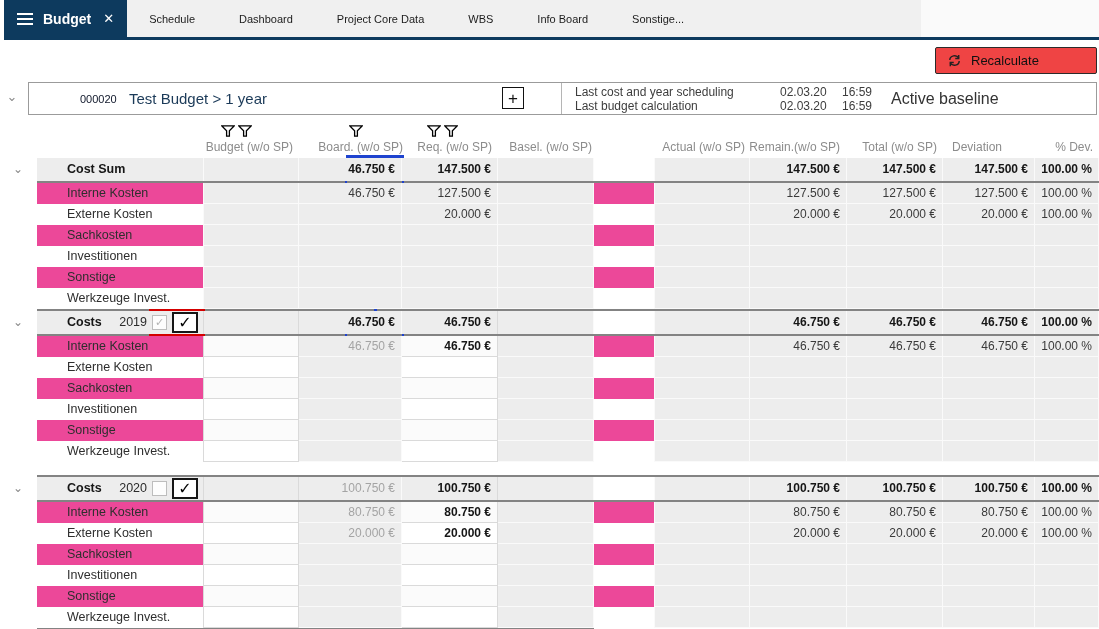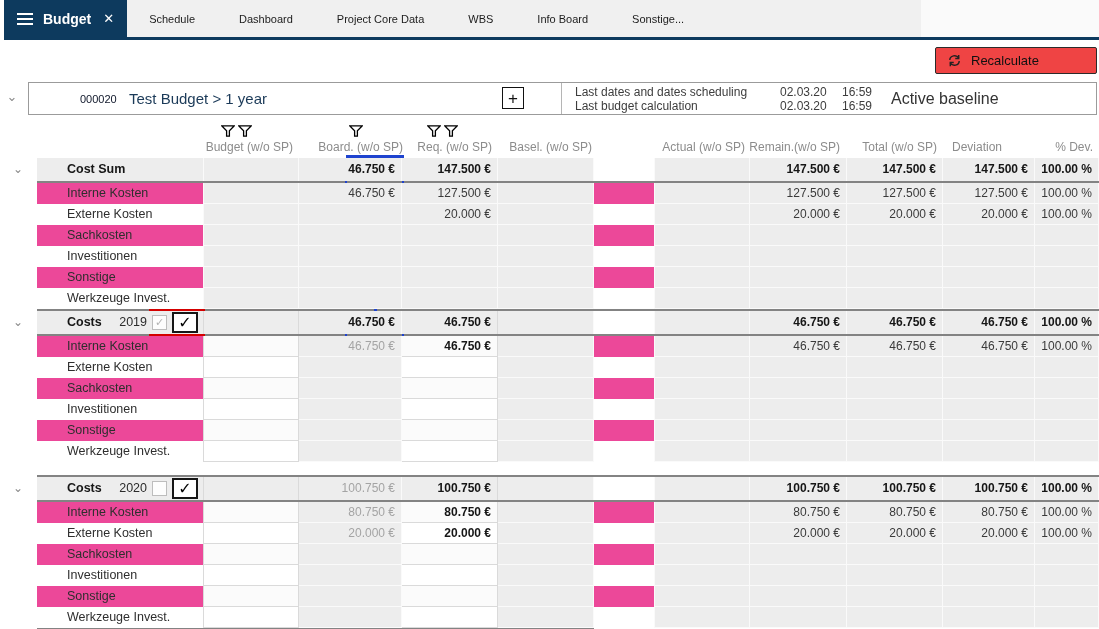--- a/index.html
+++ b/index.html
@@ -125,21 +125,21 @@
 </button>
 
 <div class="proj-chevron">⌄</div>
 <section class="projbar">
   <span class="pid">000020</span>
   <span class="ptitle">Test Budget &gt; 1 year</span>
   <button class="plus-btn">+</button>
   <div class="vdiv"></div>
   <div class="meta">
     <div class="mrow">
-      <span class="mlabel">Last dates and dates scheduling</span>
+      <span class="mlabel">Last cost and year scheduling</span>
       <span class="mdate">02.03.20</span>
       <span class="mtime">16:59</span>
     </div>
     <div class="mrow">
       <span class="mlabel">Last budget calculation</span>
       <span class="mdate">02.03.20</span>
       <span class="mtime">16:59</span>
     </div>
   </div>
   <span class="baseline">Active baseline</span>

